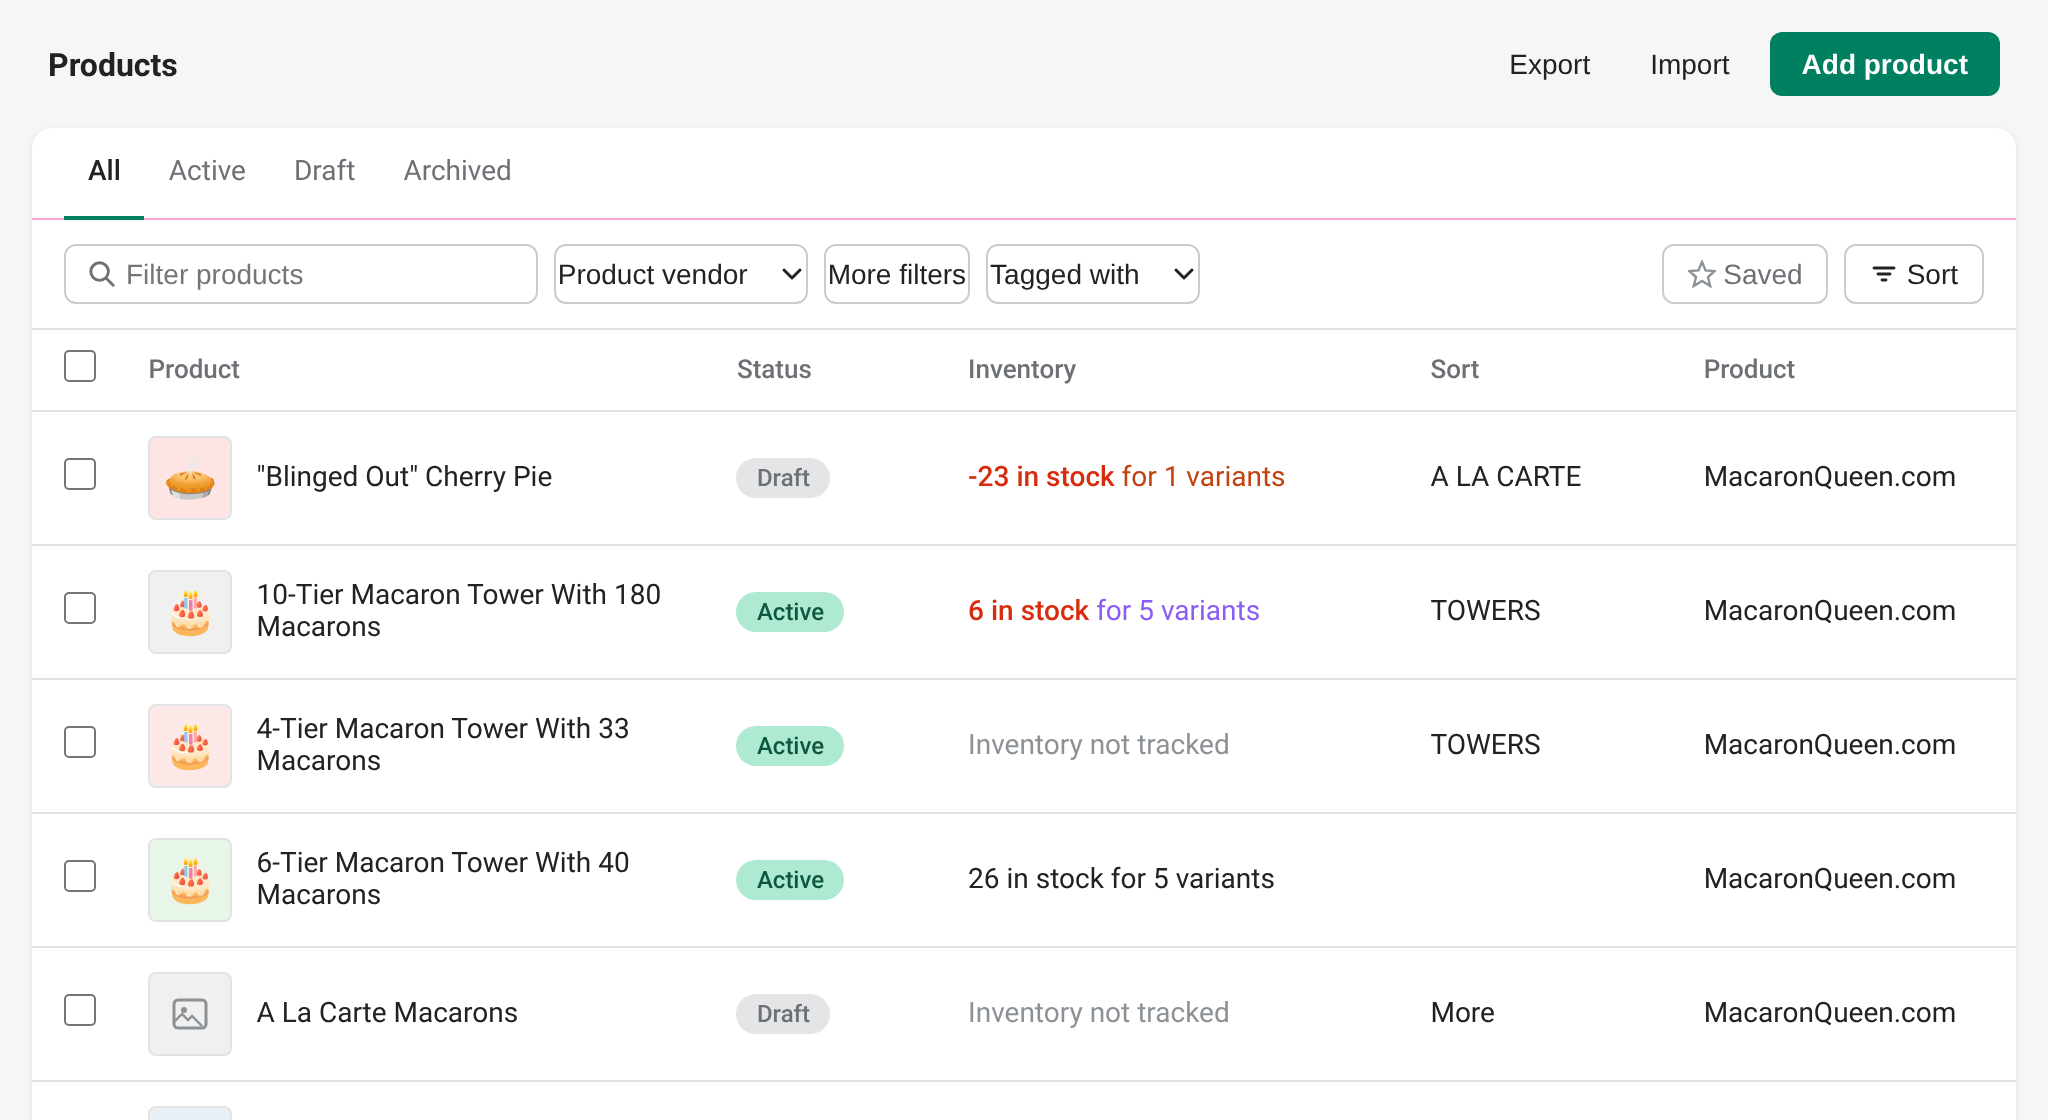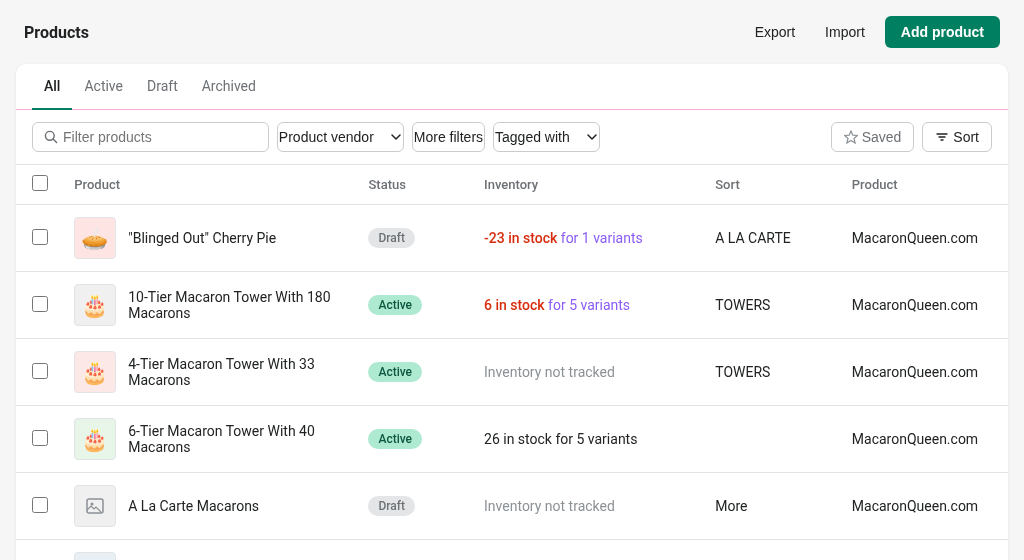--- a/index.html
+++ b/index.html
@@ -298,21 +298,21 @@
           <td><input type="checkbox" class="checkbox-input" style=""></td>
           <td class="col-product">
     <div class="product-cell">
       <div class="product-thumb" style="background:#ffe4e4">
         <span style="font-size:22px">🥧</span>
       </div>
       <span class="product-name">"Blinged Out" Cherry Pie</span>
     </div>
           </td>
           <td class="col-status"><span class="badge badge-draft">Draft</span></td>
-          <td class="col-inventory"><span><span style="color:#d72c0d;font-weight:500">-23 in stock</span><span style="color:#8b5cf6"> for 1 variants</span></span></td>
+          <td class="col-inventory"><span><span style="color:#d72c0d;font-weight:500">-23 in stock</span><span style="color:#c2410c"> for 1 variants</span></span></td>
           <td class="col-type">A LA CARTE</td>
           <td class="col-vendor">MacaronQueen.com</td>
         </tr>
         <tr>
           <td><input type="checkbox" class="checkbox-input" style=""></td>
           <td class="col-product">
     <div class="product-cell">
       <div class="product-thumb" style="background:#f0f0f0">
         <span style="font-size:22px">🎂</span>
       </div>

